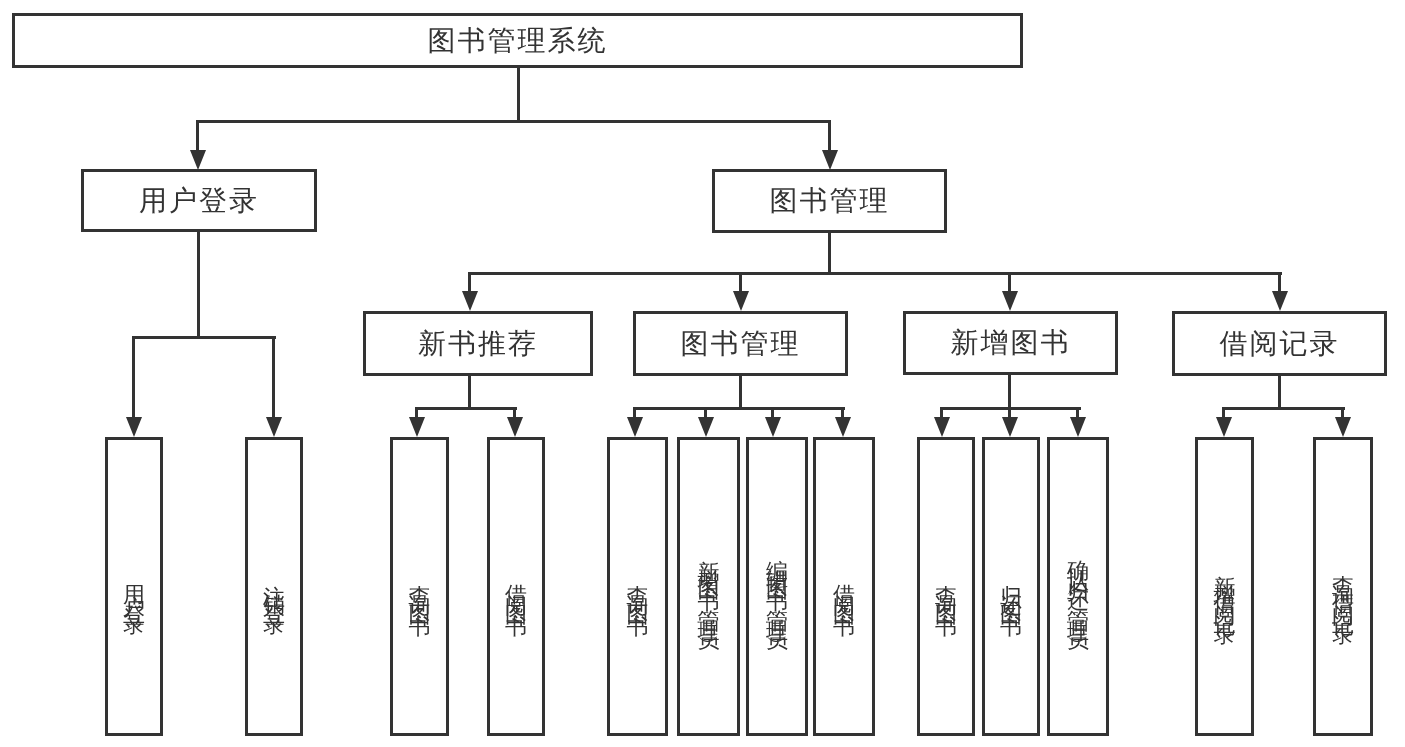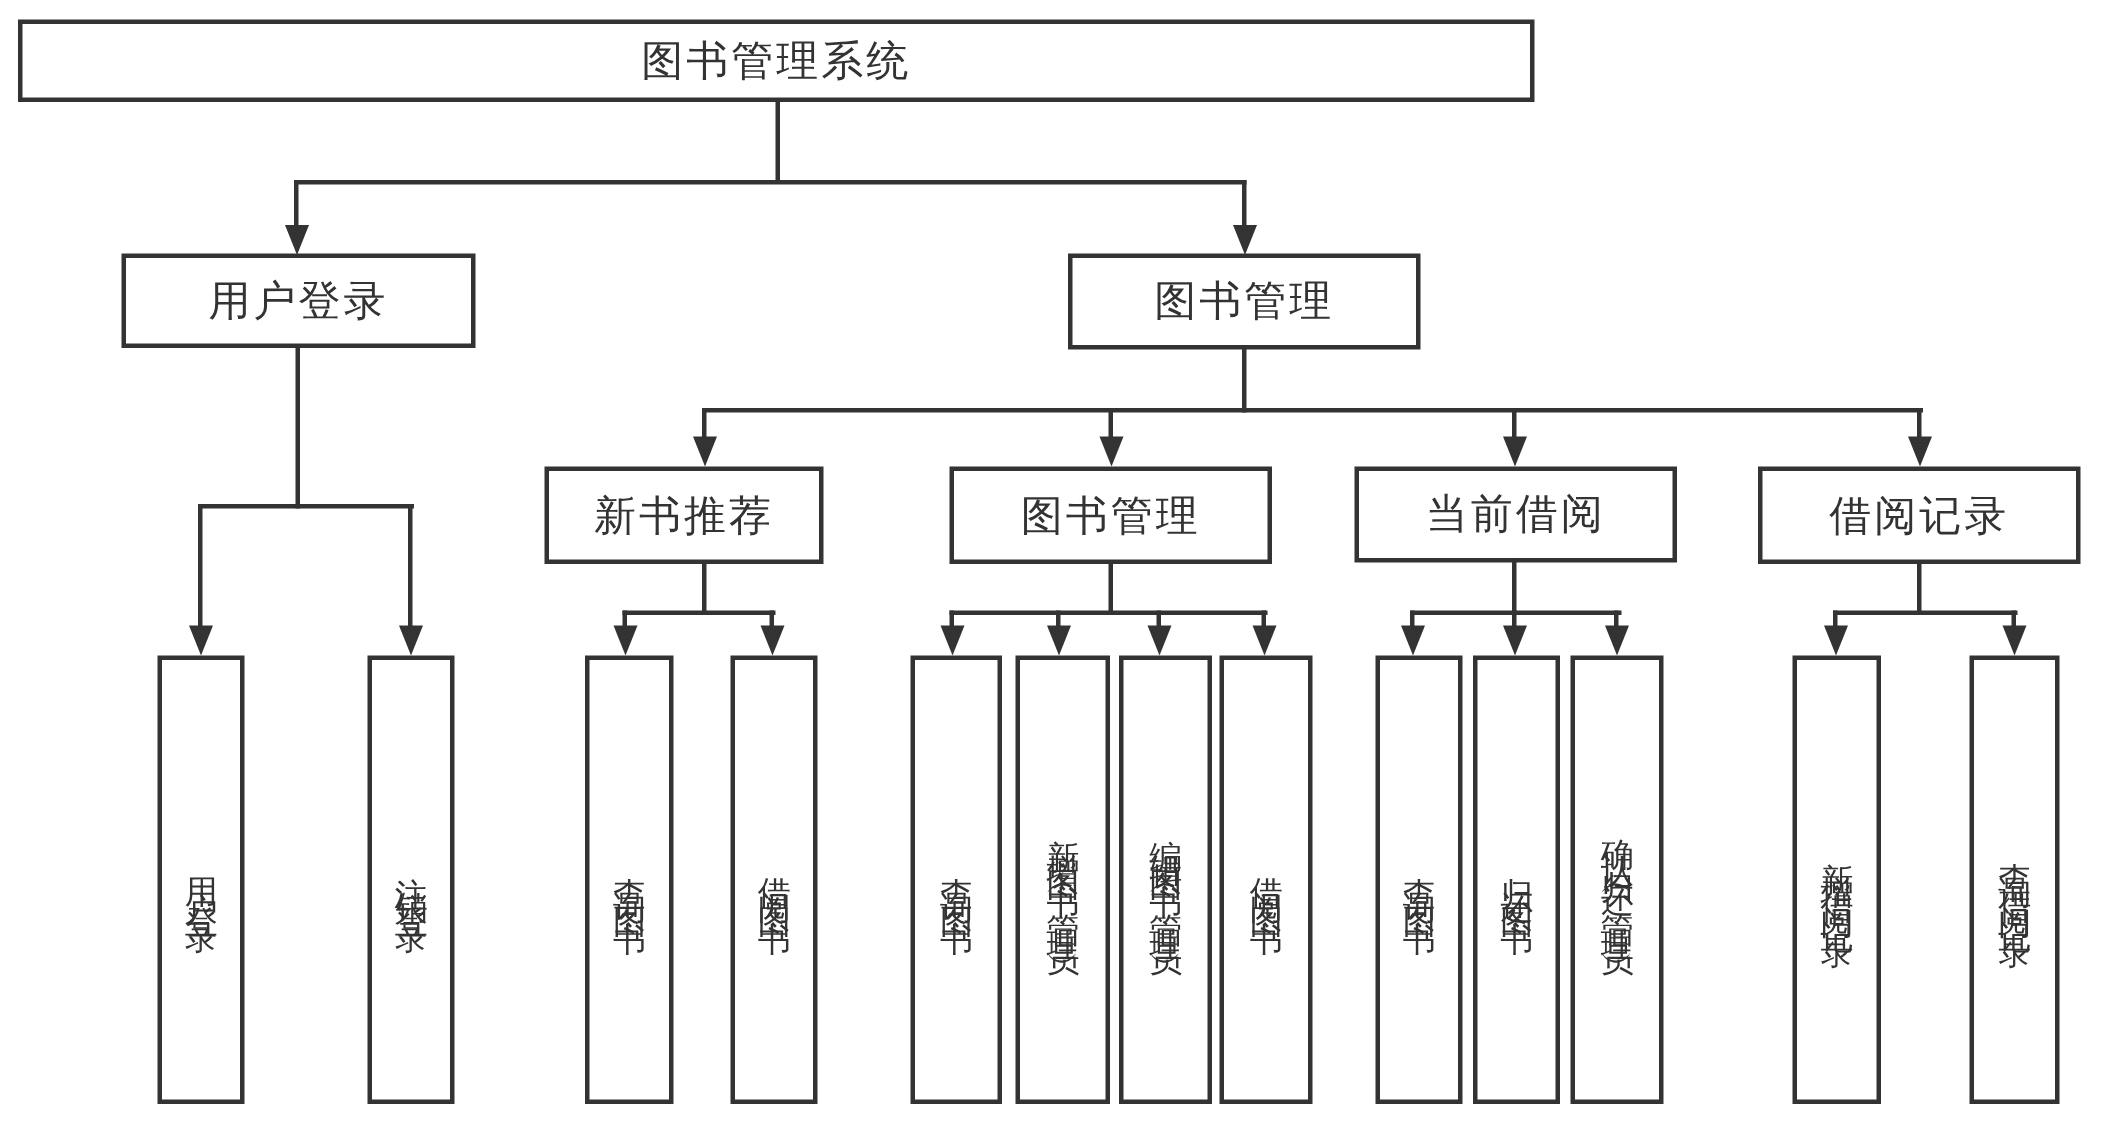--- a/index.html
+++ b/index.html
@@ -32,25 +32,25 @@
 <body>
 
 <div class="canvas">
 
   <div class="box hbox" style="left:12px;top:13px;width:1011px;height:55px;">图书管理系统</div>
 
   <div class="box hbox" style="left:81px;top:169px;width:236px;height:63px;">用户登录</div>
 
   <div class="box hbox" style="left:712px;top:169px;width:235px;height:64px;">图书管理</div>
 
-  <div class="box hbox" style="left:363px;top:311px;width:186px;height:65px;">新书推荐</div>
+  <div class="box hbox" style="left:363px;top:311px;width:230px;height:65px;">新书推荐</div>
 
   <div class="box hbox" style="left:633px;top:311px;width:215px;height:65px;">图书管理</div>
 
-  <div class="box hbox" style="left:903px;top:311px;width:215px;height:64px;">当前借阅</div>
+  <div class="box hbox" style="left:903px;top:311px;width:215px;height:64px;">新增图书</div>
 
   <div class="box hbox" style="left:1172px;top:311px;width:215px;height:65px;">借阅记录</div>
 
   <div class="box vbox" style="left:105px;top:437px;width:58px;height:299px;">用户登录</div>
   <div class="box vbox" style="left:245px;top:437px;width:58px;height:299px;">注销登录</div>
 
   <div class="box vbox" style="left:390px;top:437px;width:59px;height:299px;">查询图书</div>
   <div class="box vbox" style="left:487px;top:437px;width:58px;height:299px;">借阅图书</div>
 
   <div class="box vbox" style="left:607px;top:437px;width:61px;height:299px;">查询图书</div>

